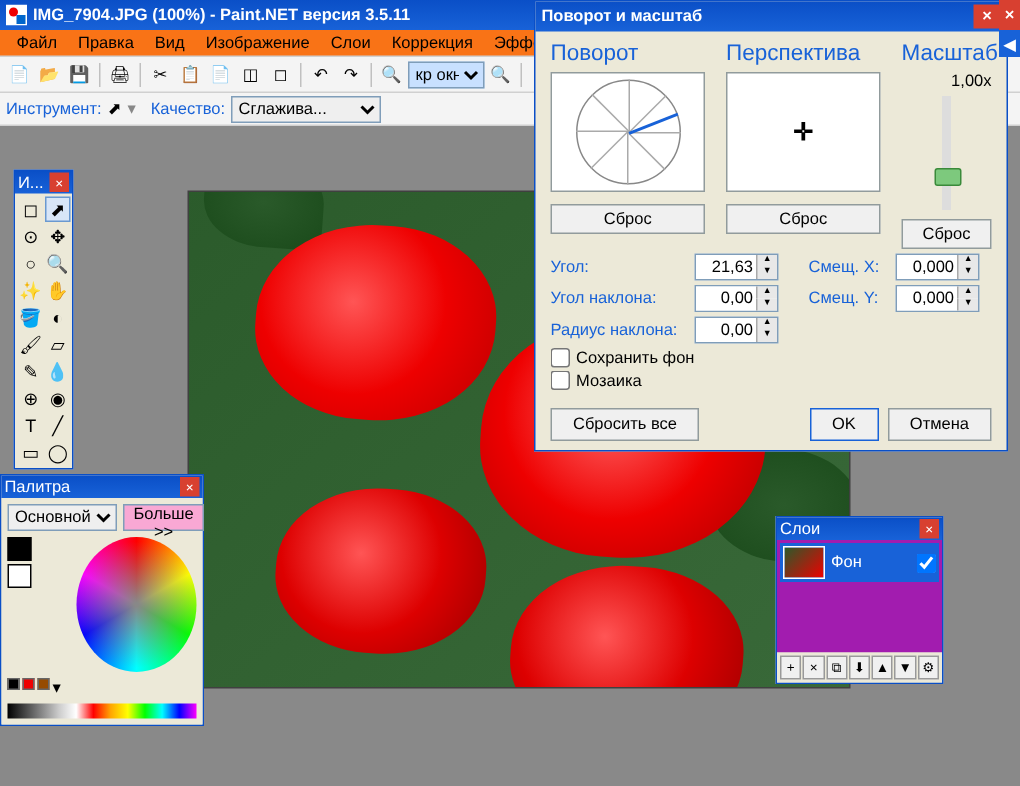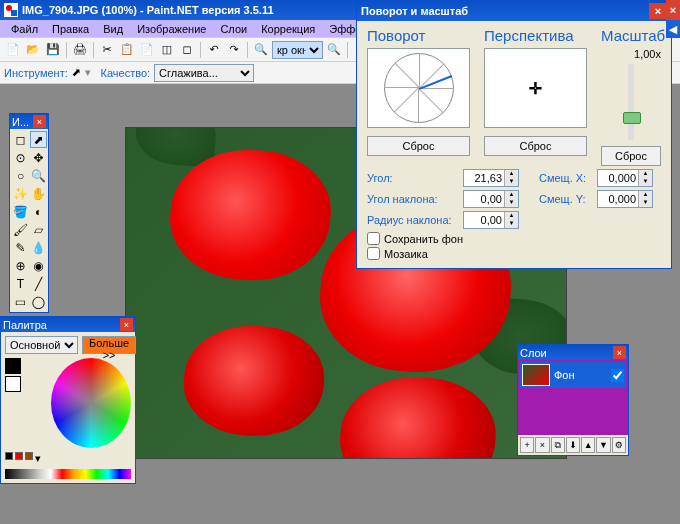--- a/index.html
+++ b/index.html
@@ -3,21 +3,21 @@
 <meta charset="utf-8">
 <style>
 * { margin: 0; padding: 0; box-sizing: border-box; font-family: Tahoma, sans-serif; font-size: 11px; }
 body { background: #898989; width: 680px; height: 524px; overflow: hidden; position: relative; }
 
 
 .titlebar { background: linear-gradient(#0a4fc7,#1862d8); color: #fff; height: 20px; display: flex; align-items: center; padding: 0 4px; font-weight: bold; }
 .titlebar .icon { width: 14px; height: 14px; margin-right: 4px; display: inline-block; }
 
 
-.menubar { background: #c4b5fd; height: 18px; display: flex; align-items: center; padding: 0 4px; border-bottom: 1px solid #d0d0d0; }
+.menubar { background: #f97316; height: 18px; display: flex; align-items: center; padding: 0 4px; border-bottom: 1px solid #d0d0d0; }
 .menubar span { padding: 2px 7px; cursor: default; }
 
 
 .toolbar { background: #f4f4f4; height: 24px; display: flex; align-items: center; padding: 0 4px; border-bottom: 1px solid #d0d0d0; gap: 2px; }
 .tbtn { width: 18px; height: 18px; display: flex; align-items: center; justify-content: center; border: 1px solid transparent; cursor: pointer; }
 .sep { width: 1px; height: 16px; background: #c0c0c0; margin: 0 2px; }
 .tcombo { height: 18px; font-size: 11px; border: 1px solid #7f9db9; }
 
 
 .toolbar2 { background: #f4f4f4; height: 22px; display: flex; align-items: center; padding: 0 4px; border-bottom: 1px solid #d0d0d0; gap: 4px; }
@@ -47,21 +47,21 @@
 .tools { left: 9px; top: 113px; width: 40px; }
 .tools-grid { display: grid; grid-template-columns: 1fr 1fr; gap: 1px; padding: 2px; }
 .tool { width: 17px; height: 17px; display: flex; align-items: center; justify-content: center; border: 1px solid transparent; cursor: pointer; font-size: 12px; }
 .tool.sel { background: #d8e6f8; border: 1px solid #6a99d0; }
 
 
 .colors { left: 0; top: 316px; width: 136px; }
 .colors-body { padding: 4px; background: #ece9d8; }
 .colors-row { display: flex; align-items: center; gap: 4px; margin-bottom: 4px; }
 .colors-row select { border: 1px solid #7f9db9; height: 18px; flex: 1; }
-.colors-row button { border: 1px solid #7f9db9; height: 18px; padding: 0 6px; background: #f97316; cursor: pointer; }
+.colors-row button { border: 1px solid #7f9db9; height: 18px; padding: 0 6px; background: #f9a8d4; cursor: pointer; }
 .swatches { display: flex; flex-direction: column; gap: 2px; margin-bottom: 4px; }
 .sw { width: 16px; height: 16px; border: 1px solid #000; }
 .wheel-wrap { display: flex; }
 .wheel { width: 90px; height: 90px; border-radius: 50%; background: conic-gradient(red,yellow,lime,cyan,blue,magenta,red); position: relative; margin-left: 30px; }
 .wheel::after { content: ''; position: absolute; inset: 0; border-radius: 50%; background: radial-gradient(circle,#888 2%,transparent 70%); }
 .mini-sw { display: flex; gap: 2px; margin-top: 4px; }
 .mini-sw div { width: 8px; height: 8px; border: 1px solid #666; }
 .rainbow { height: 10px; margin-top: 4px; background: linear-gradient(90deg,#000,#444,#888,#ccc,#fff,red,orange,yellow,lime,cyan,blue,magenta); }
 
 
@@ -352,17 +352,24 @@
               <input value="0,000" style="">
               <div class="sb">
                 <div>▲</div>
                 <div>▼</div>
               </div>
             </div>
         </div>
       </div>
     </div>
 
+    <div class="dlg-footer">
+      <button class="rbtn">Сбросить все</button>
+      <div class="rgrp">
+        <button class="rbtn" style="border:1px solid #1862d8">OK</button>
+        <button class="rbtn">Отмена</button>
+      </div>
+    </div>
   </div>
 </div>
 
 <div class="right-x">×</div>
 <div class="right-arrow">◀</div>
 
 </body></html>

